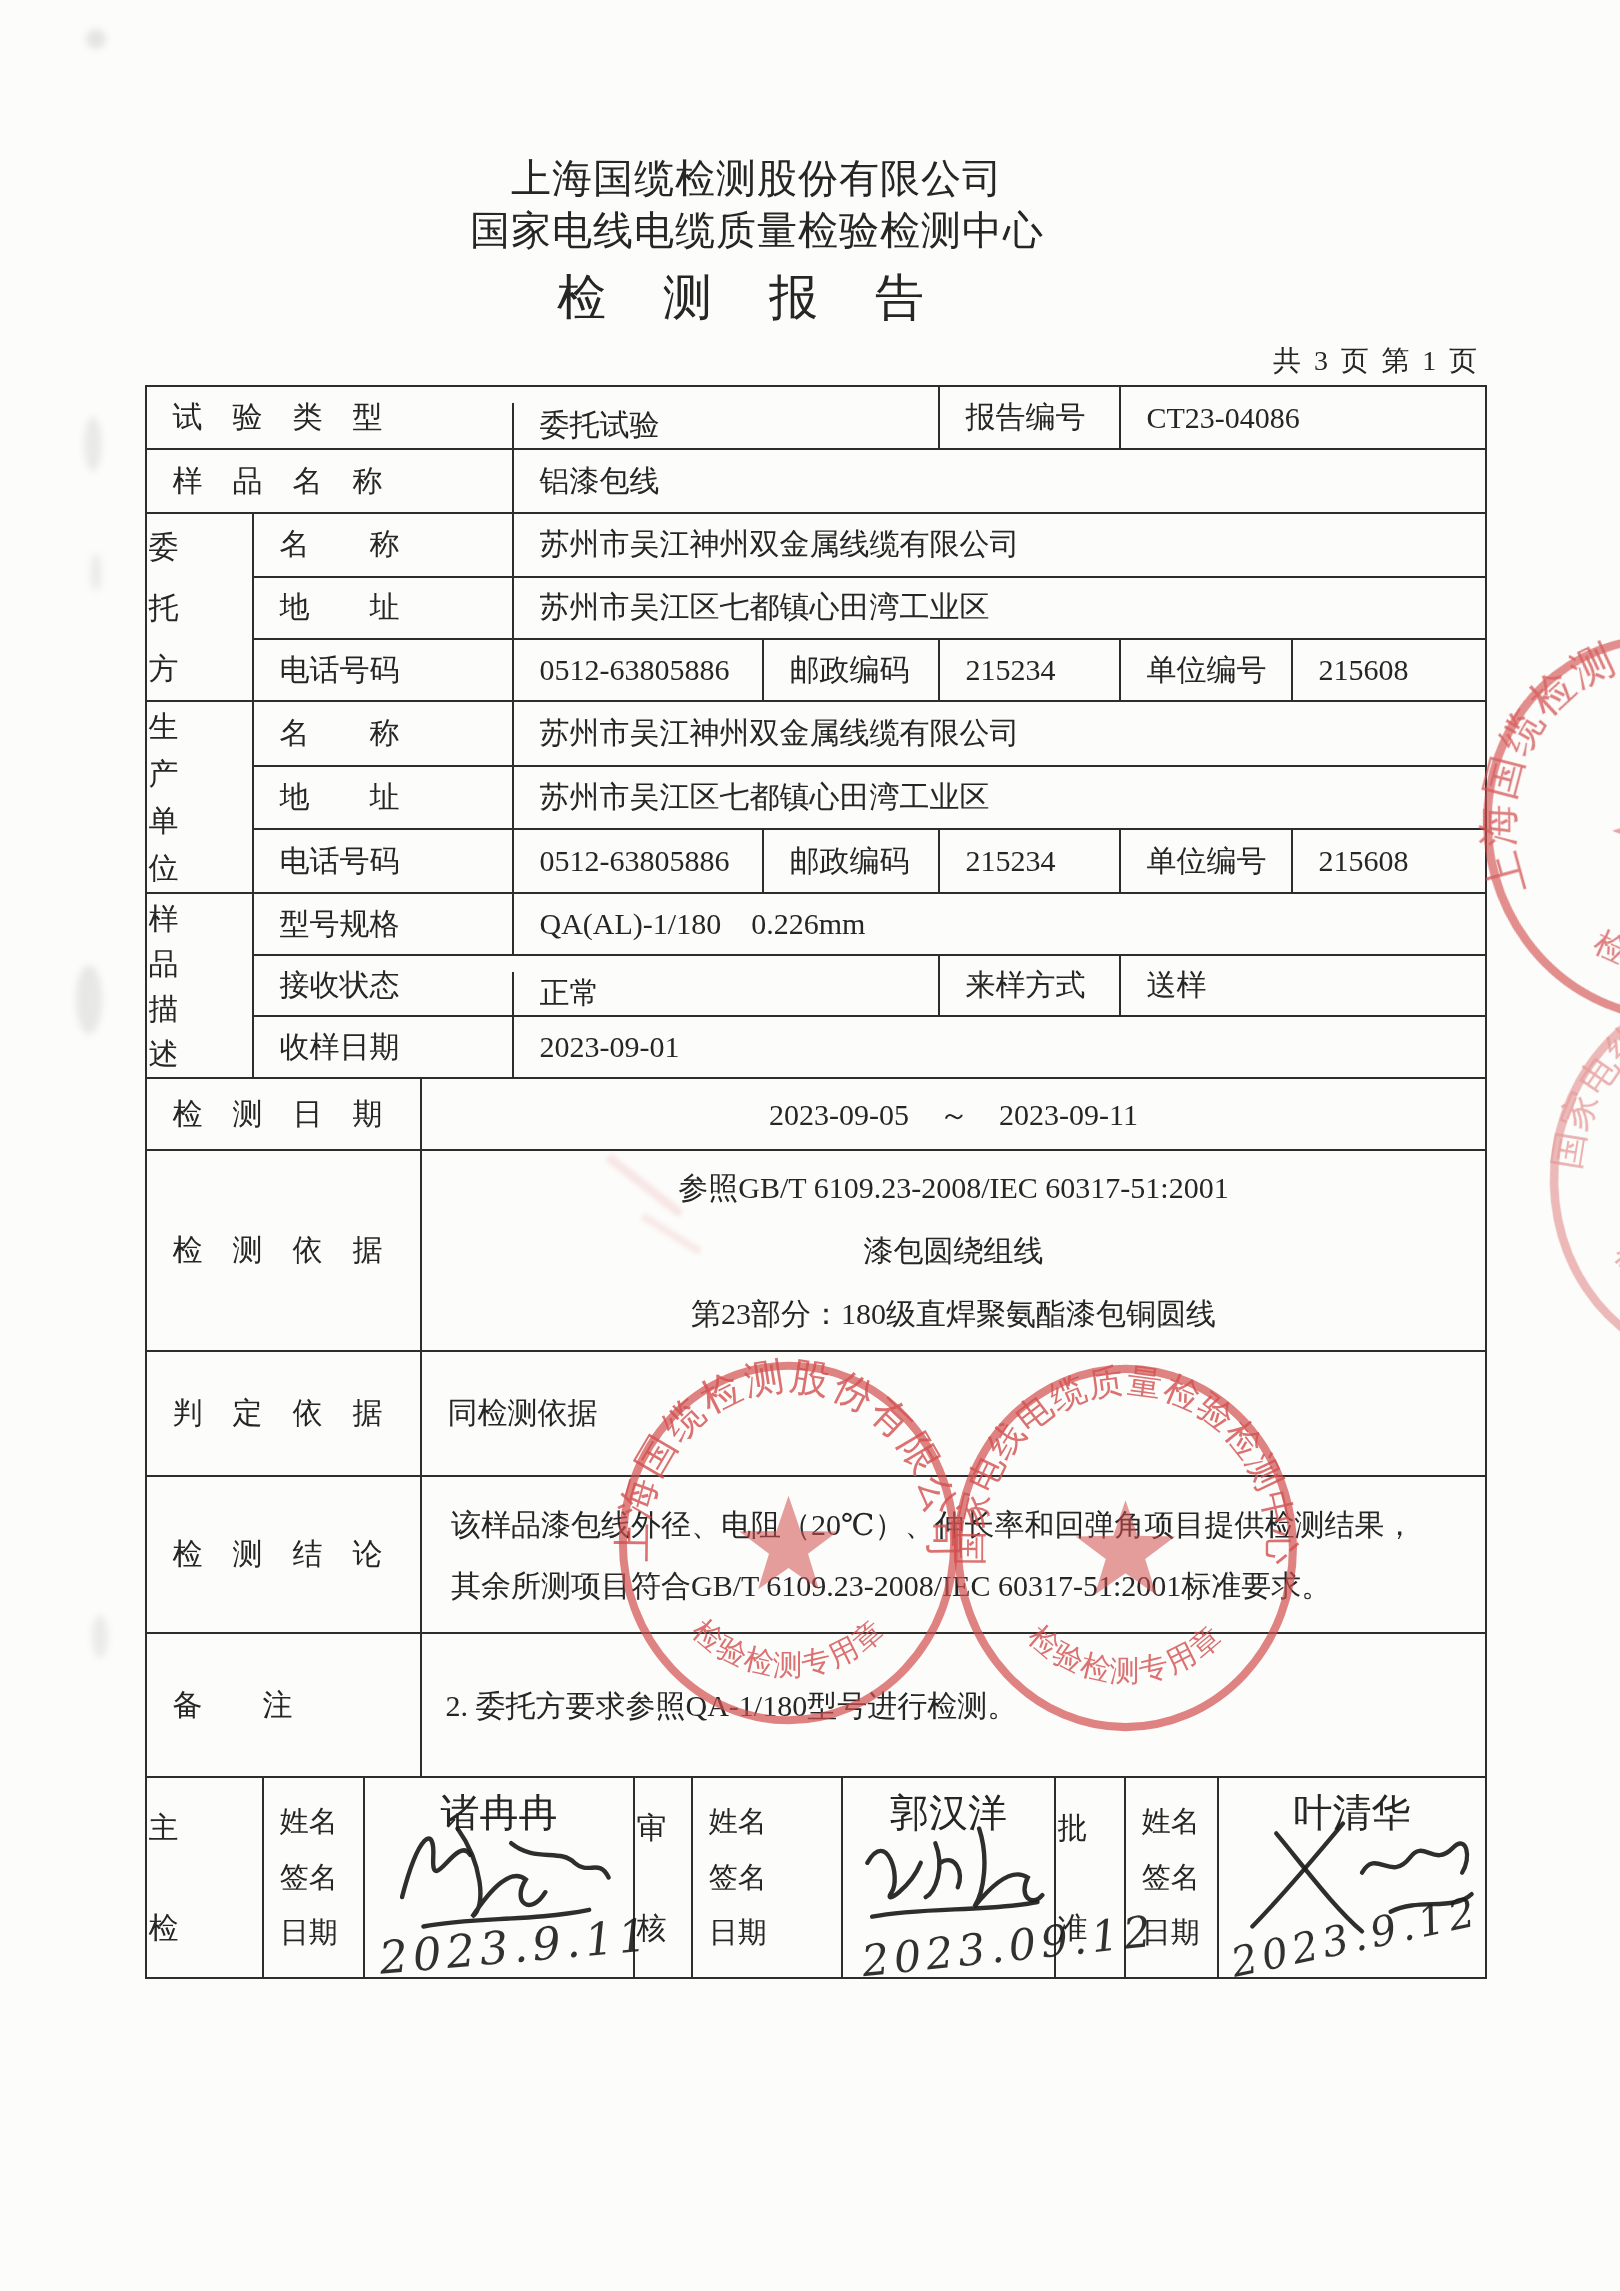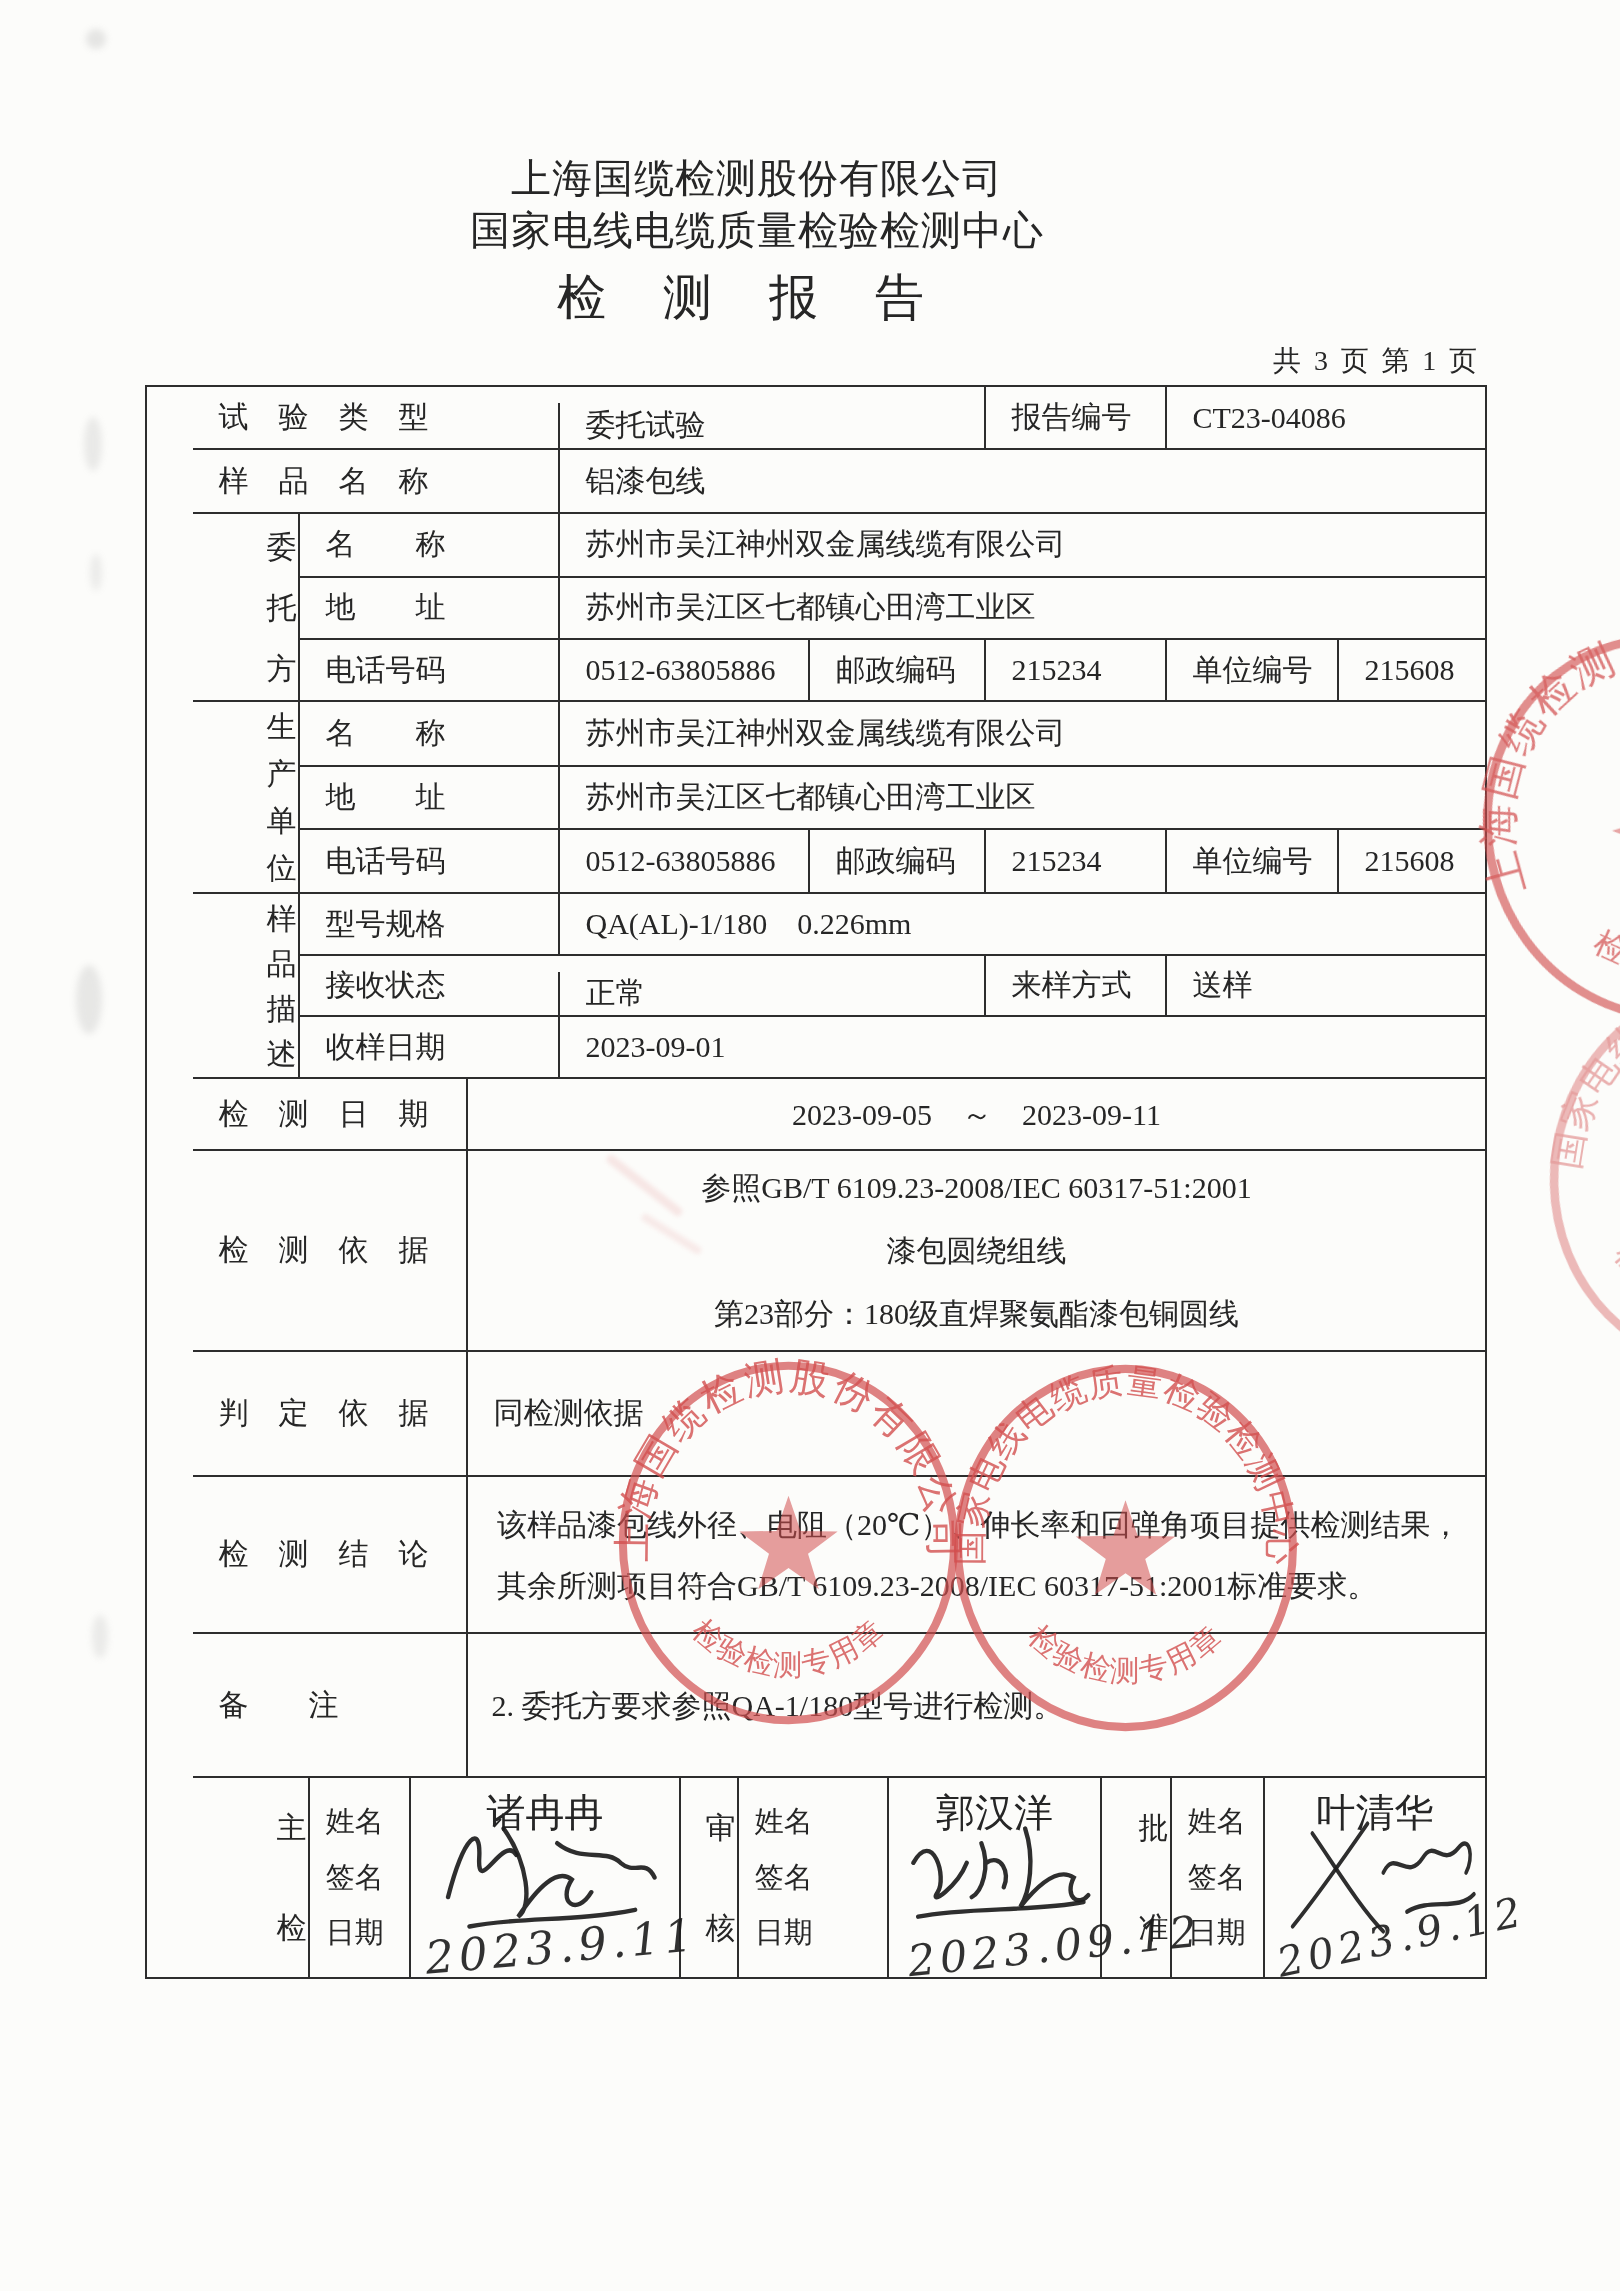--- a/index.html
+++ b/index.html
@@ -9,37 +9,37 @@
   .page{position:absolute;left:0;top:0;width:1620px;height:2292px;background:#fcfcfa;overflow:hidden;}
 
   
   .title{position:absolute;top:153px;left:0;width:1514px;text-align:center;}
   .t1,.t2{font-size:40px;line-height:52px;letter-spacing:1px;}
   .t3{font-size:49px;line-height:65px;margin-top:7.8px;letter-spacing:57px;padding-left:24px;}
   .pagination{position:absolute;top:342px;right:140px;font-size:28px;letter-spacing:2.9px;}
 
   
   .tbl{position:absolute;left:145px;top:385px;width:1342px;border:2.9px solid var(--line);
-       box-sizing:border-box;background:transparent;padding-left:46px;}
+       box-sizing:border-box;background:transparent;}
   .row{display:flex;box-sizing:border-box;}
   .bt{border-top:2px solid var(--line);}
   .c{display:flex;align-items:center;box-sizing:border-box;padding-left:25.5px;
      font-size:30px;white-space:nowrap;overflow:visible;}
   .bl{border-left:2px solid var(--line);}
   .fill{flex:1;}
   .w372{width:365px;}.w435{width:426px;margin-top:16px;}.w185{width:181px;}
   .w265{width:260px;}.w255{width:250px;}.w180{width:176px;}.w175{width:172px;}
   .w282{width:273px;}.w107{width:105px;}
   .w117{width:115px;}.w103{width:101px;}.w275{width:270px;}.w59{width:58px;}
   .w153{width:150px;}.w217{width:213px;}.w71{width:70px;}.w95{width:93px;}
   .h62{height:61px;}.h65{height:64px;}.h64{height:63px;}.h66{height:65px;}.h63{height:62px;}
   .h73{height:72px;}.h192{height:188px;}.h196{height:192px;}.h189{height:185px;}
   .h205{height:201px;}.h128{height:125px;}.h160{height:157px;}.h147{height:144px;}
 
-  .vcol{display:flex;align-items:center;justify-content:flex-end;box-sizing:border-box;}
+  .vcol{display:flex;align-items:center;justify-content:flex-start;box-sizing:border-box;}
   .vtext{display:block;width:33px;word-break:break-all;text-align:center;font-size:30px;}
   .lh60{line-height:61px;}.lh48{line-height:47px;}.lh46{line-height:45px;}.lh100{line-height:100px;}
   .secrows{flex:1;display:flex;flex-direction:column;}
   .srow{display:flex;box-sizing:border-box;}
 
   .mlines{flex:1;display:flex;flex-direction:column;justify-content:center;box-sizing:border-box;}
   .ml{line-height:63px;text-align:center;font-size:30px;}
   .mll{line-height:61px;text-align:left;padding-left:29px;font-size:30px;}
   .mlr{line-height:57px;text-align:left;padding-left:23.5px;font-size:30px;}
 

